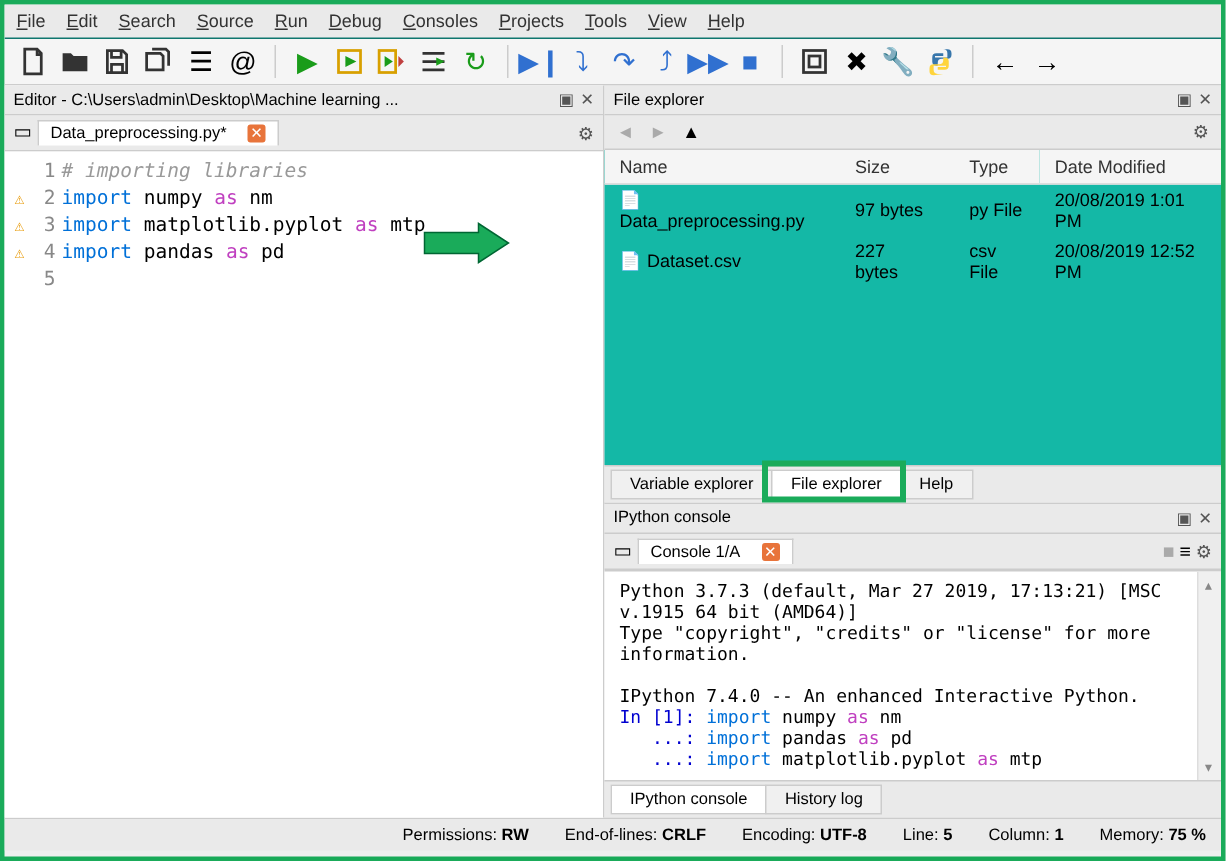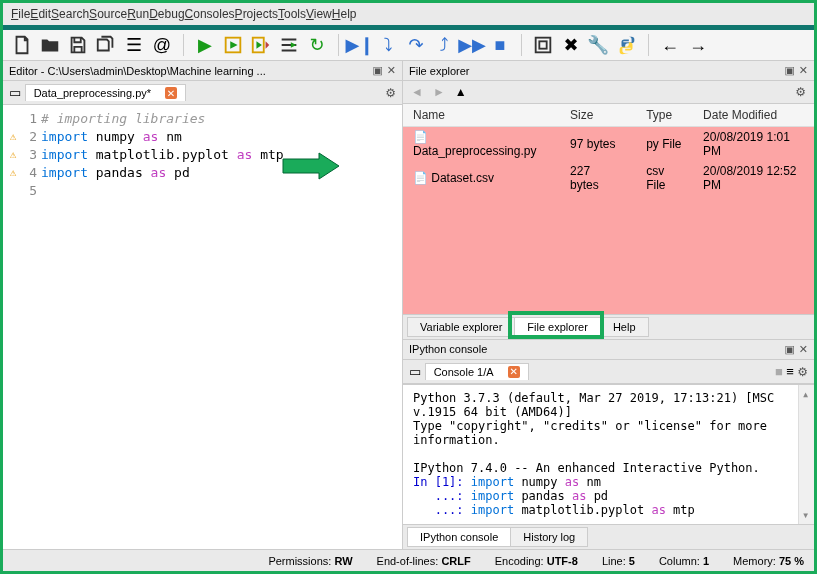--- a/index.html
+++ b/index.html
@@ -1,17 +1,17 @@
 <!DOCTYPE html>
 <html><head>
 <meta charset="utf-8">
 <style>
 * { box-sizing: border-box; margin: 0; padding: 0; }
 body { font-family: "Segoe UI", Tahoma, sans-serif; font-size: 12px; background: #f0f0f0; width: 817px; height: 574px; overflow: hidden; border: 3px solid #1aab5a; position: relative; }
-.menubar { background: #eaeaea; padding: 4px 8px; display: flex; border-bottom: 5px solid #0f766e; }
+.menubar { background: #eaeaea; padding: 4px 8px; display: flex; gap: 14px; border-bottom: 1px solid #0f766e; }
 .menubar span { color: #333; cursor: default; }
 .menubar span u { text-decoration: underline; }
 .toolbar { background: #f5f5f5; padding: 4px 8px; display: flex; align-items: center; gap: 6px; border-bottom: 1px solid #ccc; }
 .toolbar .sep { width: 1px; height: 22px; background: #ccc; margin: 0 4px; }
 .toolbar svg, .toolbar .glyph { width: 22px; height: 22px; display: flex; align-items: center; justify-content: center; font-size: 18px; }
 .main { display: flex; height: calc(100% - 58px - 22px); }
 .left-pane { width: 400px; border-right: 1px solid #ccc; display: flex; flex-direction: column; background: #fff; }
 .right-pane { flex: 1; display: flex; flex-direction: column; }
 .pane-title { background: #eaeaea; padding: 3px 6px; display: flex; align-items: center; justify-content: space-between; border-bottom: 1px solid #ccc; font-size: 11px; }
 .pane-title .ctrls { display: flex; gap: 4px; }
@@ -23,21 +23,21 @@
 .code-line { display: flex; align-items: center; height: 18px; }
 .gutter { width: 20px; display: flex; justify-content: center; }
 .lineno { width: 18px; text-align: right; color: #888; padding-right: 4px; }
 .code-text { white-space: pre; }
 .c-comment { color: #999; font-style: italic; }
 .c-kw { color: #0070d8; }
 .c-kw2 { color: #c040c0; }
 .arrow-annot { position: absolute; left: 278px; top: 46px; }
 .file-toolbar { background: #eaeaea; padding: 4px 8px; display: flex; align-items: center; gap: 8px; border-bottom: 1px solid #ccc; justify-content: space-between; }
 .file-toolbar .navbtns { display: flex; gap: 10px; align-items: center; }
-.file-table { flex: 1; background: #fca5a5; overflow: auto; }
+.file-table { flex: 1; background: #14b8a6; overflow: auto; }
 .file-table table { width: 100%; border-collapse: collapse; font-size: 12px; }
 .file-table th { text-align: left; padding: 4px 10px; background: #f5f5f5; border-bottom: 1px solid #ddd; font-weight: normal; color: #333; }
 .file-table td { padding: 3px 10px; }
 .file-table .size { text-align: left; padding-right: 20px; }
 .bottom-tabs { background: #eaeaea; display: flex; border-top: 1px solid #ccc; padding: 2px 4px; gap: 0; }
 .btab { border: 1px solid #ccc; background: #f0f0f0; padding: 3px 12px; font-size: 11px; margin-right: -1px; }
 .btab.active { background: #fff; }
 .highlight-box { position: absolute; border: 4px solid #1aab5a; pointer-events: none; }
 .console { flex: 1; background: #fff; font-family: "Consolas", monospace; font-size: 12px; padding: 6px 10px; overflow: auto; position: relative; border-top: 1px solid #ccc; }
 .console .pyblue { color: #0000d0; }

